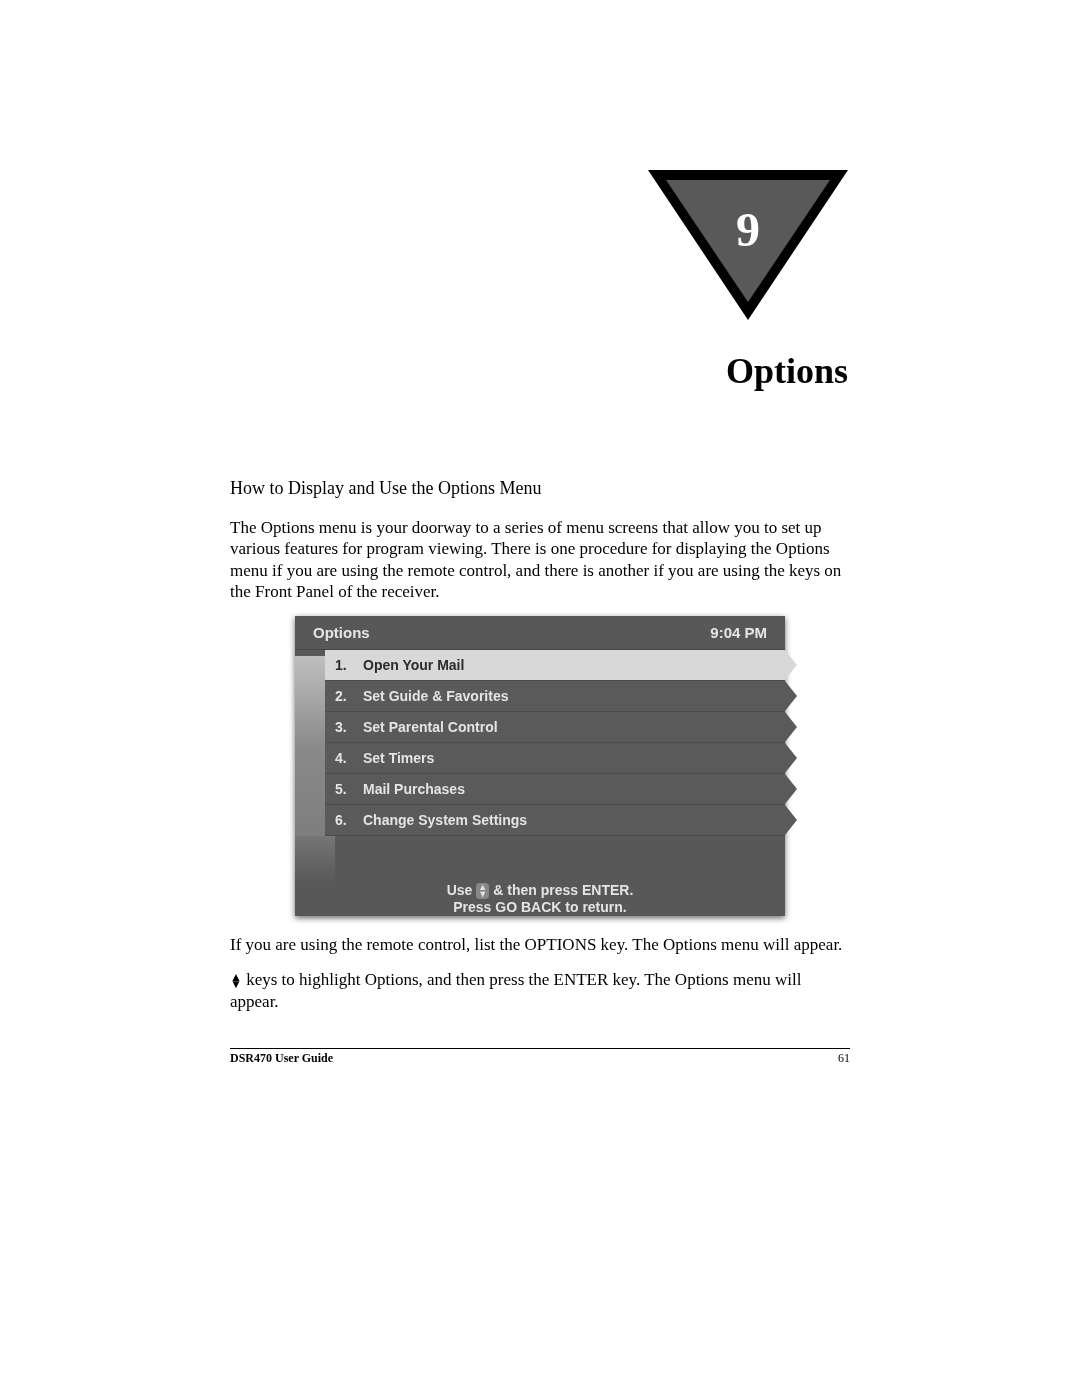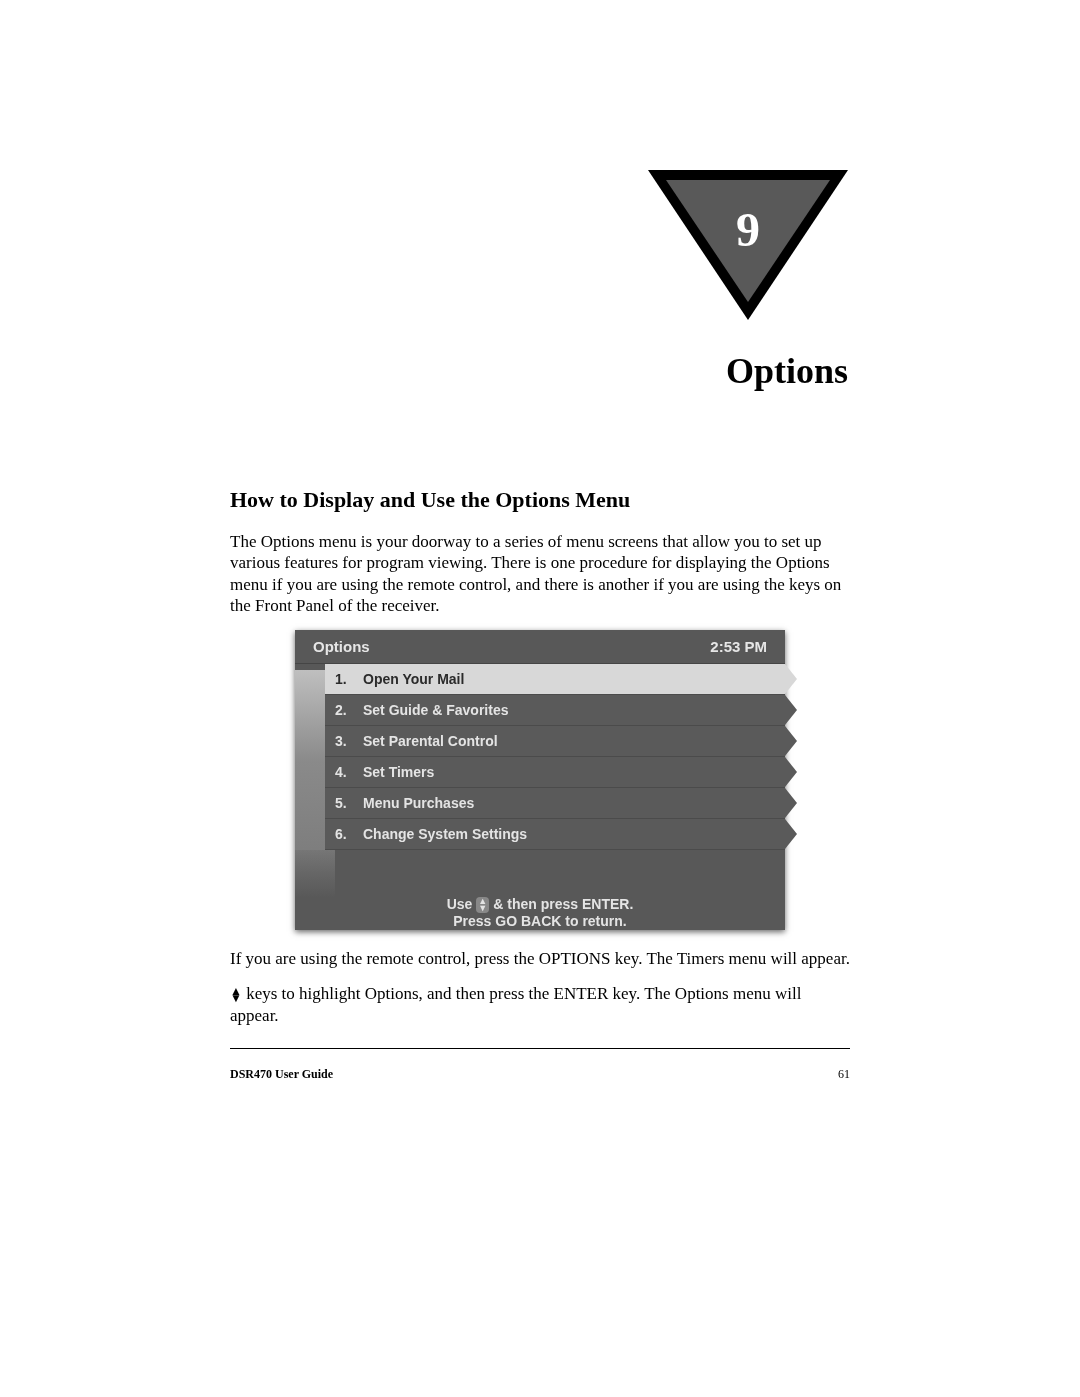--- a/index.html
+++ b/index.html
@@ -48,23 +48,23 @@
     font-weight: bold;
     font-family: "Times New Roman", serif;
   }
   .content {
     position: absolute;
     top: 470px;
     left: 230px;
     right: 230px;
   }
   .section-heading {
-    font-size: 22px;
-    font-weight: bold;
-    margin: 17px 0 18px 0;
+    font-size: 18px;
+    font-weight: normal;
+    margin: 8px 0 18px 0;
     font-family: "Times New Roman", serif;
   }
   .para {
     font-size: 17px;
     line-height: 1.25;
     margin: 0 0 14px 0;
   }
   .screenshot {
     width: 490px;
     margin: 14px auto 18px auto;
@@ -170,21 +170,21 @@
     line-height: 7px;
     font-size: 12px;
     color: #000;
   }
   .footer {
     position: absolute;
     left: 230px;
     right: 230px;
     top: 1048px;
     border-top: 1px solid #000;
-    padding-top: 18px;
+    padding-top: 2px;
     display: flex;
     justify-content: space-between;
     font-size: 12px;
     font-family: "Times New Roman", serif;
   }
   .footer-left { font-weight: bold; }
 </style>
 </head>
 <body>
 
@@ -202,21 +202,21 @@
 
   <div class="content">
     <h2 class="section-heading">How to Display and Use the Options Menu</h2>
     <p class="para">The Options menu is your doorway to a series of menu screens that allow you to set up various features for program viewing. There is one procedure for displaying the Options menu if you are using the remote control, and there is another if you are using the keys on the Front Panel of the receiver.</p>
 
     <div class="screenshot">
       <div class="ss-bg-left"></div>
 
       <div class="ss-header">
         <span>Options</span>
-        <span>2:53 PM</span>
+        <span>9:04 PM</span>
       </div>
 
       <div class="ss-items">
         <div class="ss-item selected">
           <span class="ss-num">1.</span>
           <span>Open Your Mail</span>
         </div>
         <div class="ss-item">
           <span class="ss-num">2.</span>
           <span>Set Guide &amp; Favorites</span>
@@ -224,21 +224,21 @@
         <div class="ss-item">
           <span class="ss-num">3.</span>
           <span>Set Parental Control</span>
         </div>
         <div class="ss-item">
           <span class="ss-num">4.</span>
           <span>Set Timers</span>
         </div>
         <div class="ss-item">
           <span class="ss-num">5.</span>
-          <span>Menu Purchases</span>
+          <span>Mail Purchases</span>
         </div>
         <div class="ss-item">
           <span class="ss-num">6.</span>
           <span>Change System Settings</span>
         </div>
       </div>
 
       <div class="ss-footer">
         <div class="ss-footer-line">
           <span>Use</span>
@@ -247,21 +247,21 @@
               <span>▼</span>
             </span>
           <span>&amp; then press ENTER.</span>
         </div>
         <div class="ss-footer-line">
           <span>Press GO BACK to return.</span>
         </div>
       </div>
     </div>
 
-    <p class="para">If you are using the remote control, press the OPTIONS key. The Timers menu will appear.</p>
+    <p class="para">If you are using the remote control, list the OPTIONS key. The Options menu will appear.</p>
 
     <p class="para">
       <span class="inline-updown">
           <span>▲</span>
           <span>▼</span>
         </span>
       <span> keys to highlight Options, and then press the ENTER key. The Options menu will appear.</span>
     </p>
 
   </div>

